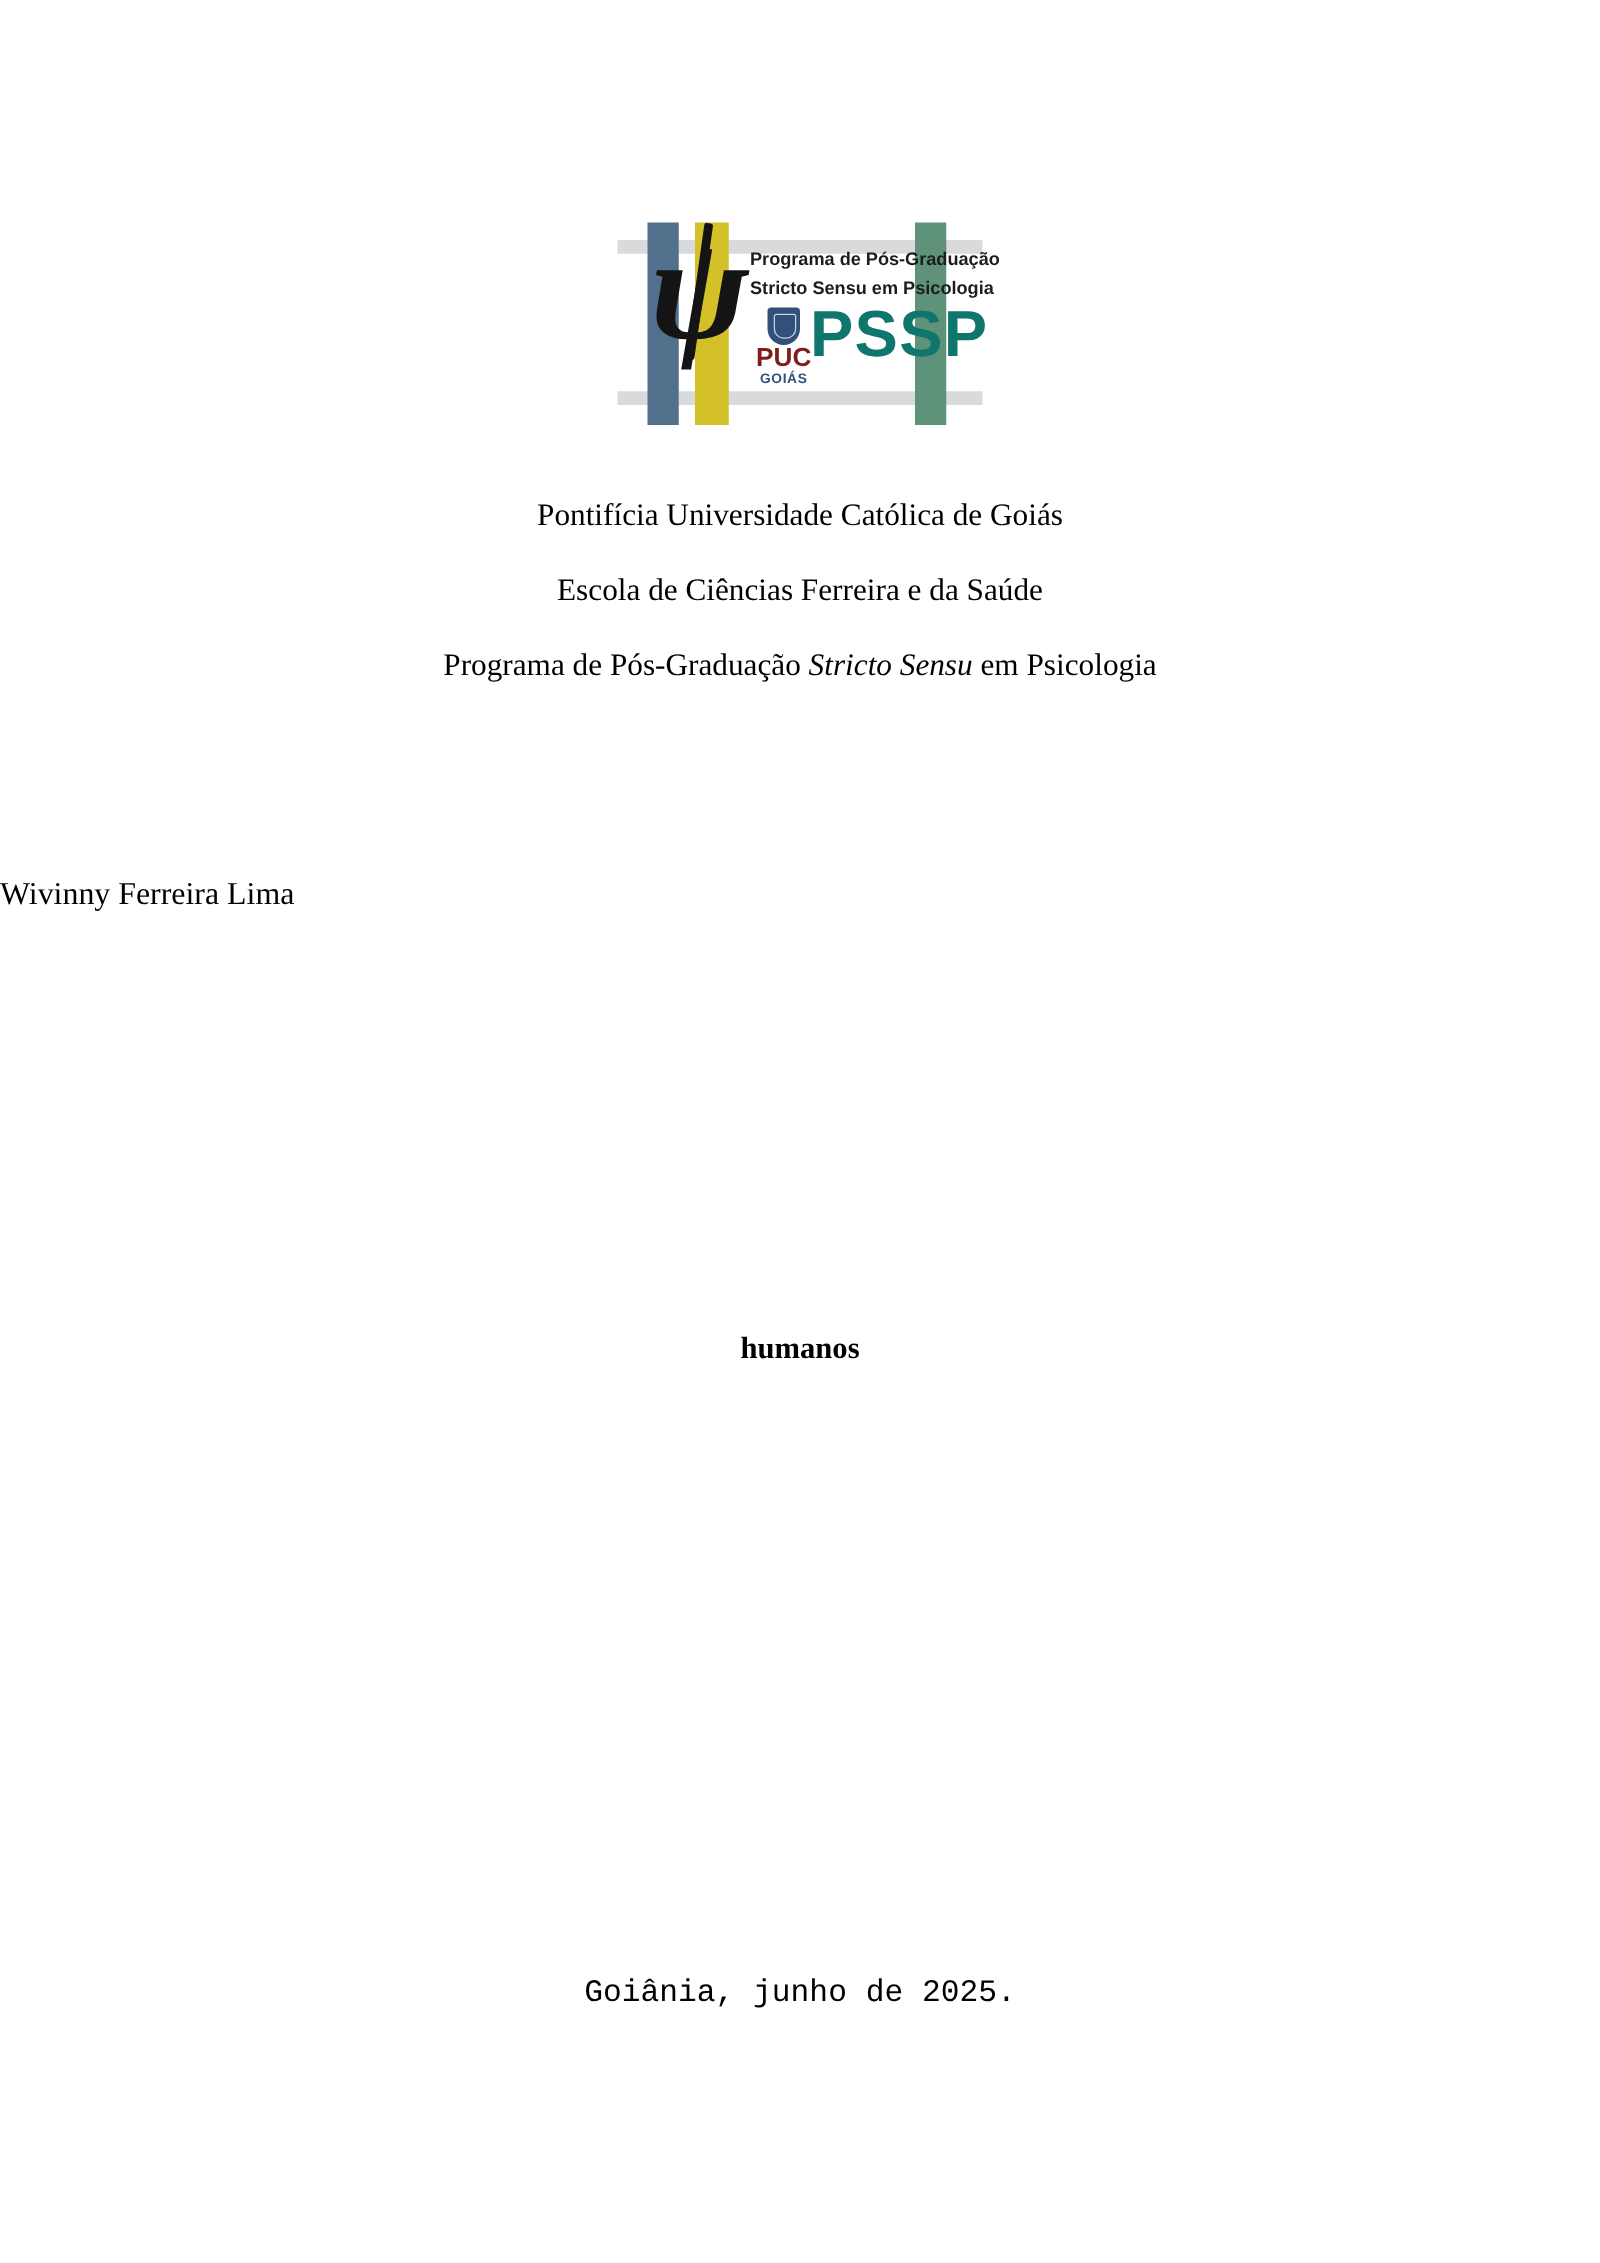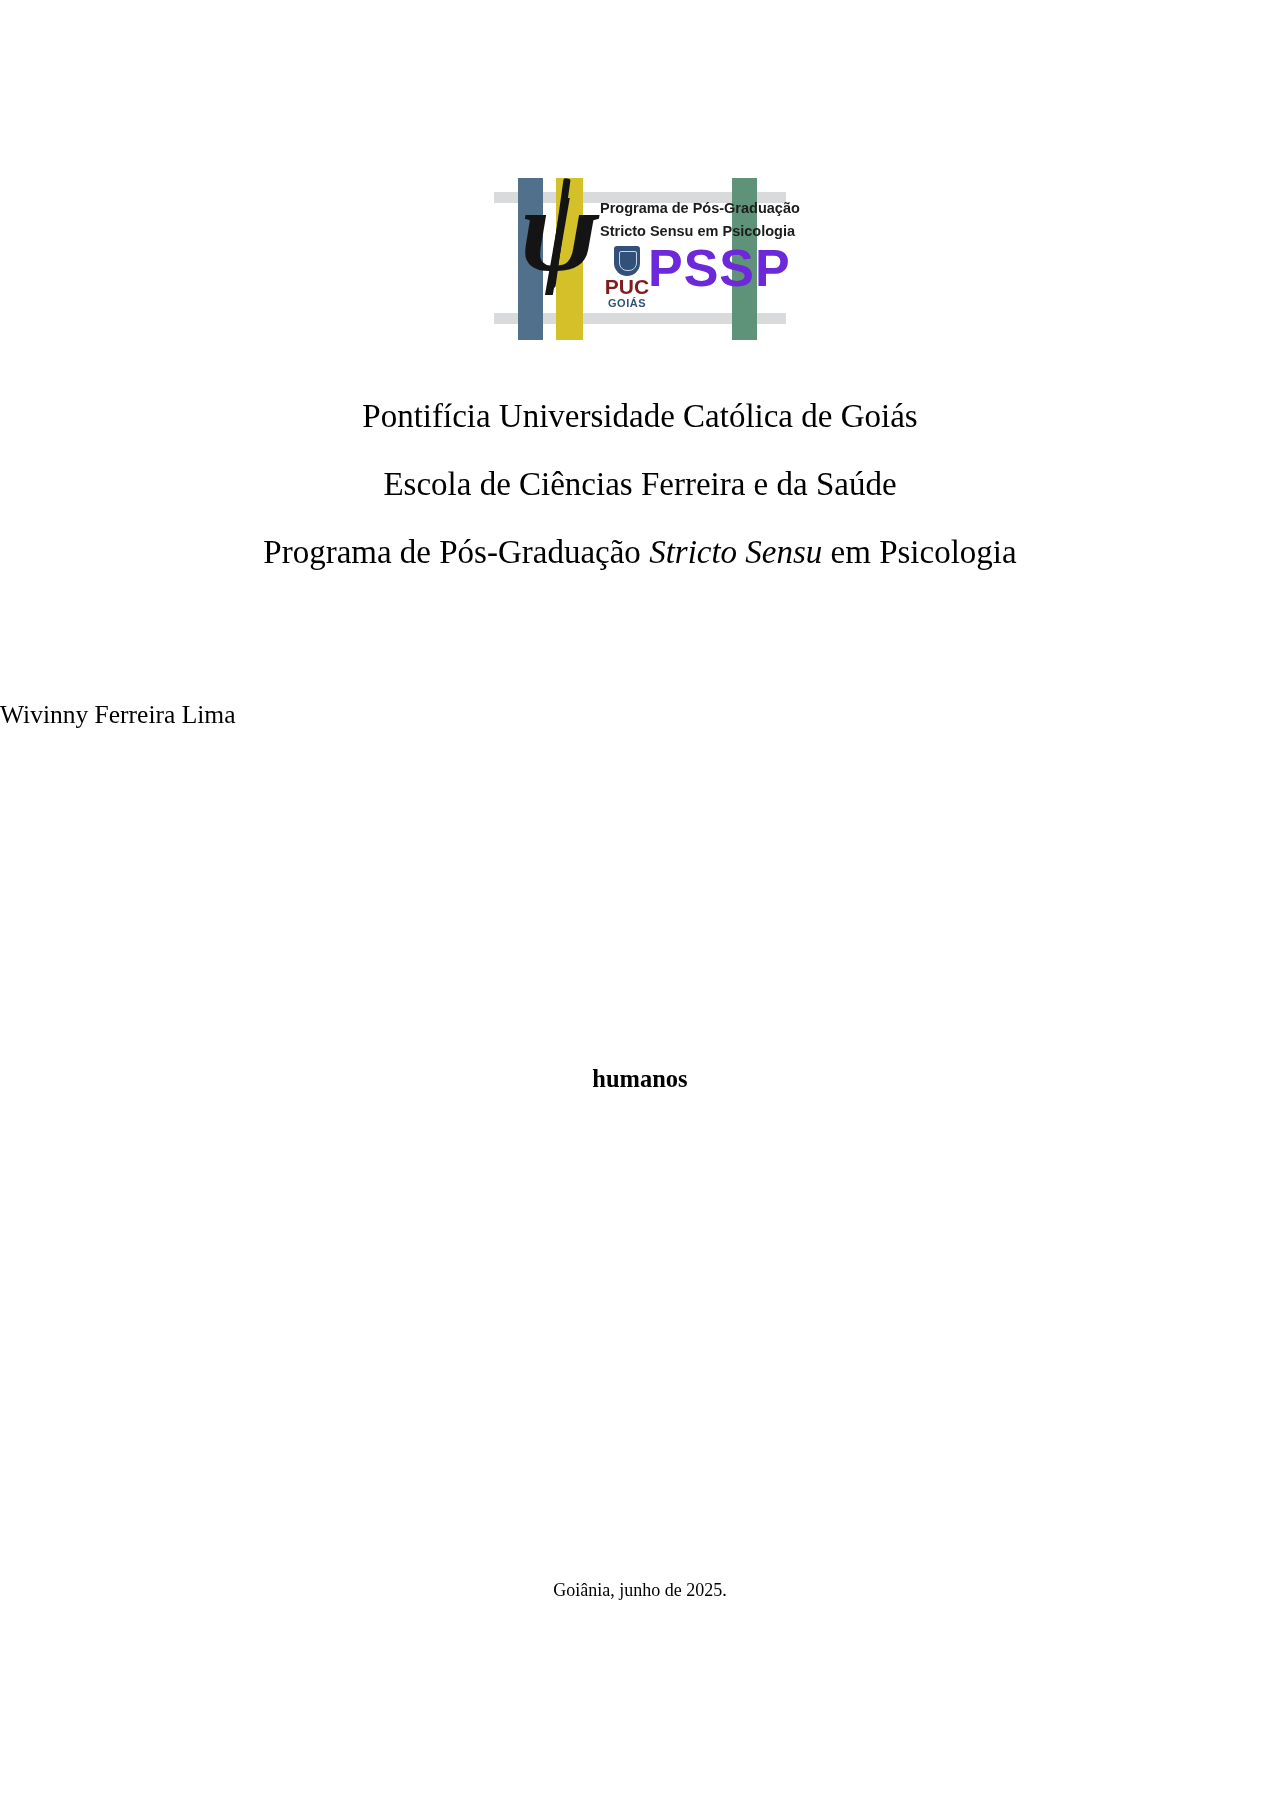--- a/index.html
+++ b/index.html
@@ -94,21 +94,21 @@
   .logo .line1 { top: 32px; }
   .logo .line2 { top: 55px; }
 
   .logo .pssp {
     position: absolute;
     left: 154px;
     top: 74px;
     font-family: "Liberation Sans", sans-serif;
     font-size: 52px;
     font-weight: 700;
-    color: #6d28d9;
+    color: #0f766e;
     letter-spacing: 1px;
     line-height: 1;
   }
 
   .logo .puc {
     position: absolute;
     left: 102px;
     top: 78px;
     width: 62px;
     text-align: center;
@@ -146,21 +146,21 @@
 
   
   .institution {
     position: absolute;
     top: 400px;
     left: 0;
     width: 100%;
     text-align: center;
   }
   .institution .line {
-    font-size: 33px;
+    font-size: 25px;
     line-height: 1;
     margin-bottom: 35px;
     white-space: nowrap;
   }
   .institution .line em {
     font-style: italic;
   }
 
   
   .author {
@@ -185,21 +185,22 @@
     box-sizing: border-box;
   }
 
   
   .placedate {
     position: absolute;
     top: 1580px;
     left: 0;
     width: 100%;
     text-align: center;
-    font-size: 18px;
+    font-size: 25px;
+    font-family: Liberation Mono, monospace;
   }
 </style>
 </head>
 <body>
 
 <div class="page">
 
   <div class="logo-wrap">
     <div class="logo">
       <div class="bar top"></div>

